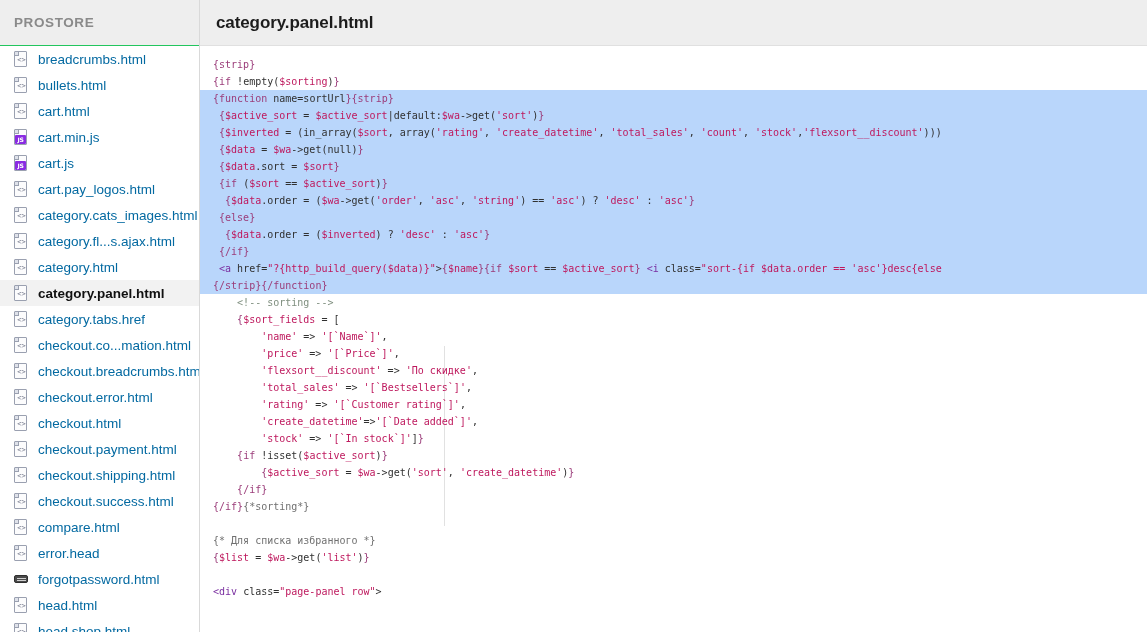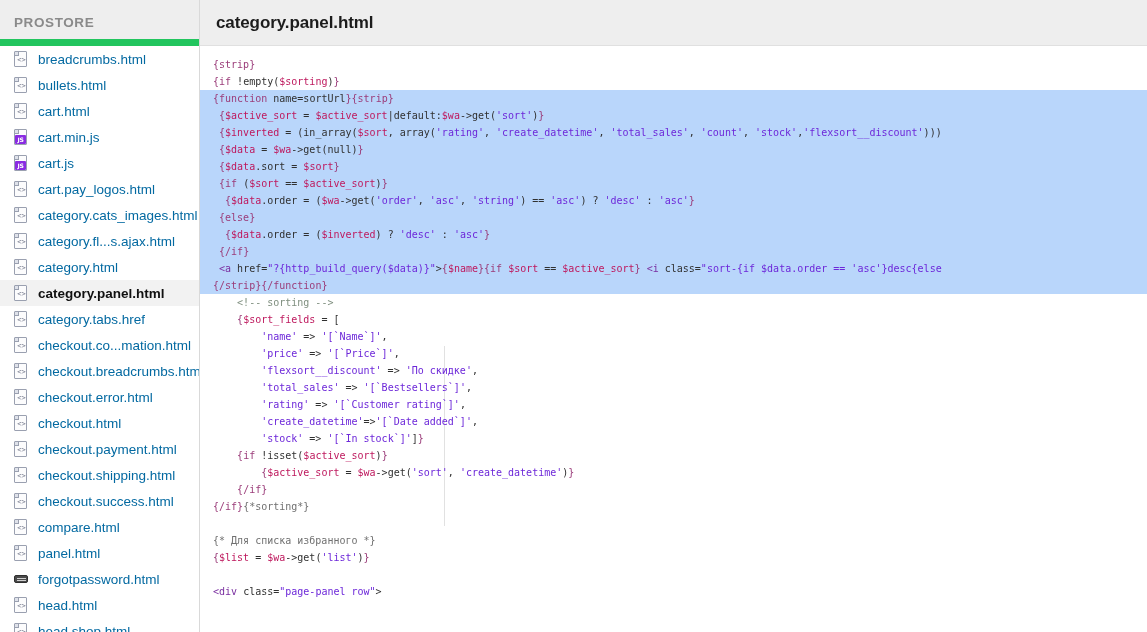--- a/index.html
+++ b/index.html
@@ -36,21 +36,21 @@
   .sidebar-title {
     height: 46px;
     line-height: 46px;
     padding-left: 14px;
     font-size: 13.5px;
     letter-spacing: 0.6px;
     font-weight: bold;
     color: #8a8a8a;
     background: #eeeeee;
     box-sizing: border-box;
-    border-bottom: 7px solid #22c55e;
+    border-bottom: 1px solid #22c55e;
     white-space: nowrap;
     overflow: hidden;
   }
   .file-list {
     list-style: none;
     margin: 0;
     padding: 0;
   }
   .file-item {
     height: 26px;
@@ -206,21 +206,21 @@
     position: absolute;
     left: 244px;
     top: 300px;
     width: 1px;
     height: 180px;
     background: #e1e1e1;
   }
   .t-brace  { color: #9b3d7a; }
   .t-tag    { color: #7a2fa0; }
   .t-var    { color: #be185d; }
-  .t-str    { color: #6d28d9; }
+  .t-str    { color: #be185d; }
   .t-fn     { color: #303030; }
   .t-cmt    { color: #7f8f7f; }
   .t-smcmt  { color: #707070; }
 </style>
 </head>
 <body>
 
 <div class="app">
 
   <aside class="sidebar">
@@ -357,21 +357,21 @@
             <span class="page"></span>
             <span class="mark">&lt;&gt;</span>
           </span>
           <span class="file-label">compare.html</span>
         </li>
         <li class="file-item">
           <span class="ficon html">
             <span class="page"></span>
             <span class="mark">&lt;&gt;</span>
           </span>
-          <span class="file-label">panel.html</span>
+          <span class="file-label">error.head</span>
         </li>
         <li class="file-item">
           <span class="ficon misc">
             <span class="bar"></span>
           </span>
           <span class="file-label">forgotpassword.html</span>
         </li>
         <li class="file-item">
           <span class="ficon html">
             <span class="page"></span>

